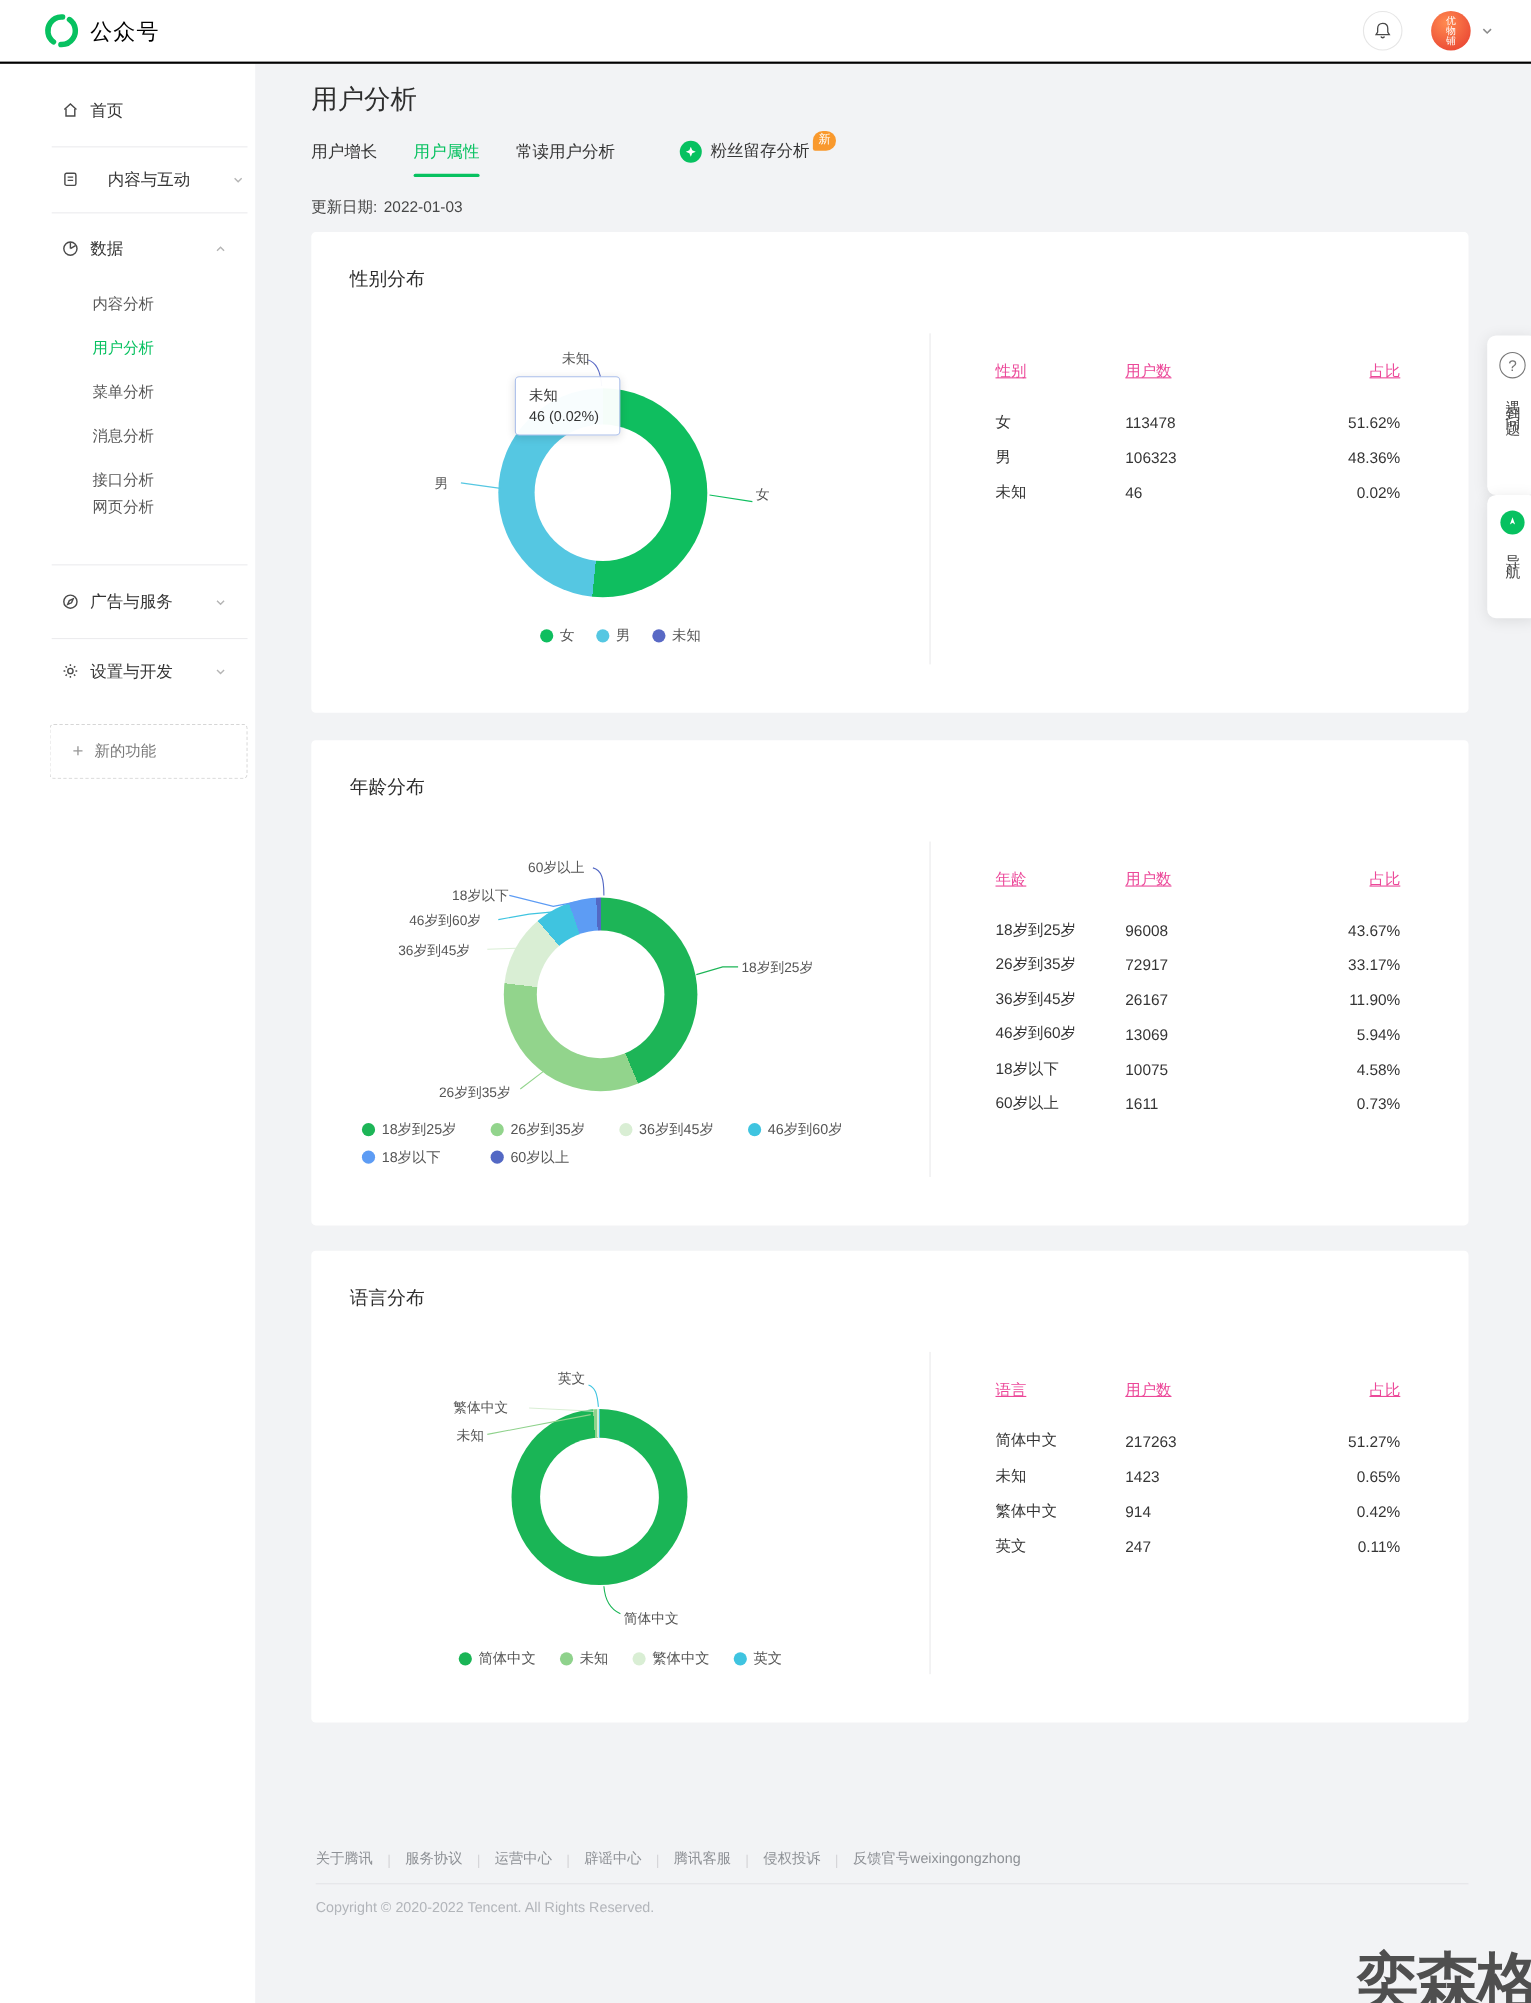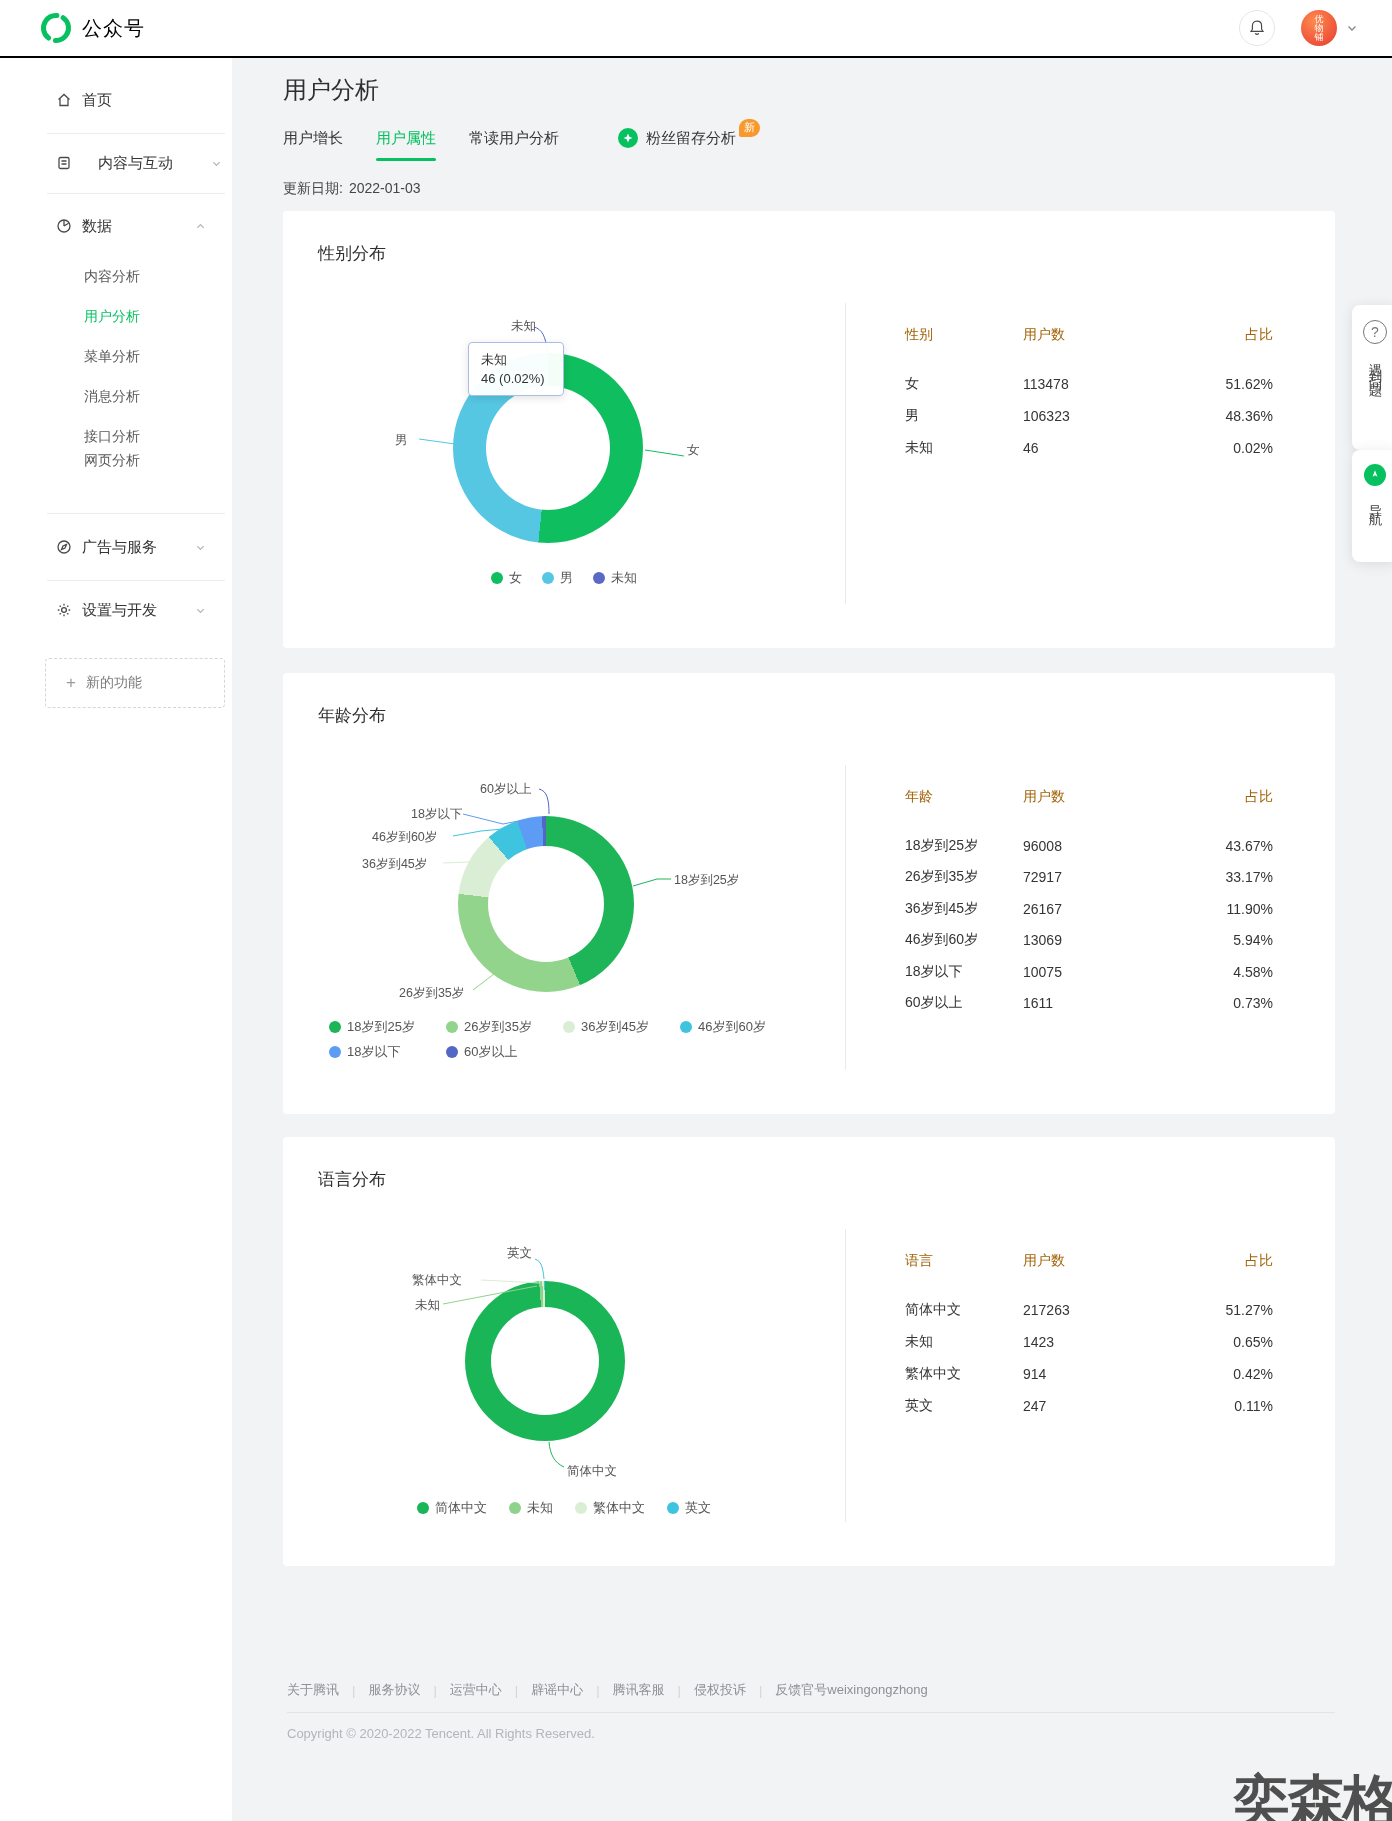--- a/index.html
+++ b/index.html
@@ -68,21 +68,21 @@
     padding:7px 12px;font-size:13px;line-height:19px;color:#333;z-index:3;}
   .legend{position:absolute;display:flex;flex-wrap:wrap;}
   .lg-item{display:flex;align-items:center;font-size:13px;color:#555;cursor:pointer;}
   .lg-dot{width:12px;height:12px;border-radius:50%;margin-right:6px;flex:0 0 12px;}
   .legend.g1{left:0;right:0;top:358px;justify-content:center;column-gap:20px;}
   .legend.g2{left:46px;width:470px;top:345px;column-gap:0;row-gap:7px;}
   .legend.g2 .lg-item{width:117px;}
   .legend.g3{left:0;right:0;top:362px;justify-content:center;column-gap:22px;}
   
   .dtable{position:absolute;left:622px;right:62px;top:115px;}
-  .dhead{display:flex;font-size:14px;color:#a16207;height:24px;}
+  .dhead{display:flex;font-size:14px;color:#ec4899;height:24px;align-items:center;text-decoration:underline;}
   .drows{margin-top:18px;}
   .drow{display:flex;height:32px;align-items:center;font-size:14px;color:#353535;}
   .card.c2 .drow{height:31.5px;}
   .cell-l{flex:0 0 118px;}
   .cell-v{flex:0 0 150px;}
   .cell-p{flex:1;text-align:right;}
   
   .floatcard{position:absolute;right:-6px;width:46px;background:#fff;border-radius:8px;
     box-shadow:0 2px 14px rgba(0,0,0,.10);z-index:9;display:flex;flex-direction:column;align-items:center;cursor:pointer;}
   .floatcard.help{top:305px;height:130px;padding-top:15px;}

